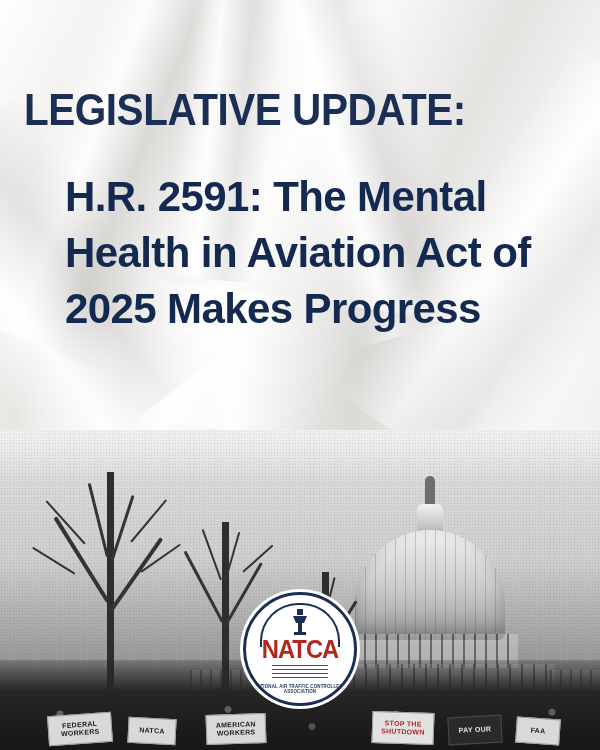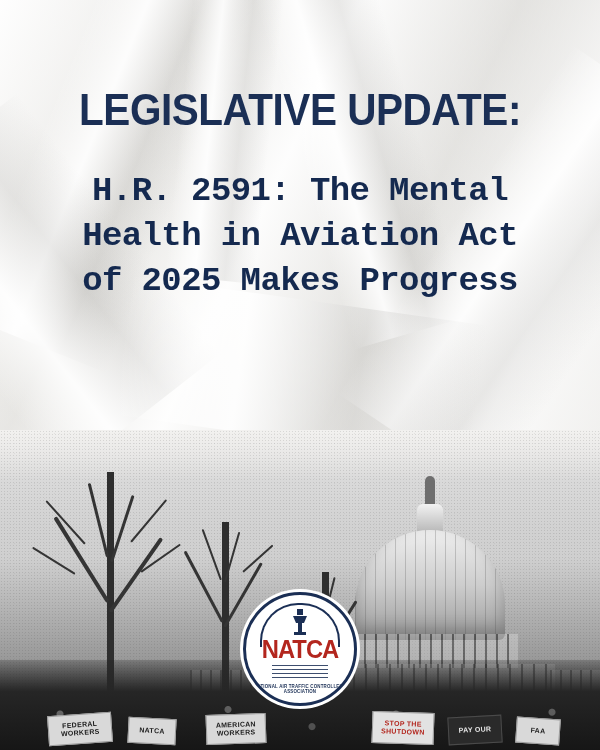--- a/index.html
+++ b/index.html
@@ -39,41 +39,40 @@
   .f4 { top:60px; left:440px; width:180px; height:420px; transform: rotate(34deg); }
   .f5 { top:300px; left:120px; width:360px; height:140px; transform: rotate(8deg); }
   .f6 { top:-20px; left:180px; width:90px; height:300px; transform: rotate(6deg); }
 
   
   .headings {
     position: absolute;
     top: 0;
     left: 0;
     right: 0;
-    text-align: center;
     z-index: 5;
   }
   .eyebrow {
     margin: 88px 0 0 0;
     color: #1b2f55;
     font-family: "Liberation Sans", sans-serif;
     font-weight: bold;
     font-size: 44px;
     letter-spacing: -0.5px;
     line-height: 1.02;
     transform: scaleX(0.92);
     text-transform: uppercase;
   }
   .headline {
     margin: 36px auto 0 auto;
     width: 470px;
     color: #14294f;
-    font-family: Liberation Mono, monospace;
+    font-family: Liberation Sans, sans-serif;
     font-weight: bold;
-    font-size: 34px;
+    font-size: 42px;
     line-height: 1.33;
     letter-spacing: -0.6px;
   }
 
   
   .photo {
     position: absolute;
     left: 0;
     right: 0;
     bottom: 0;

